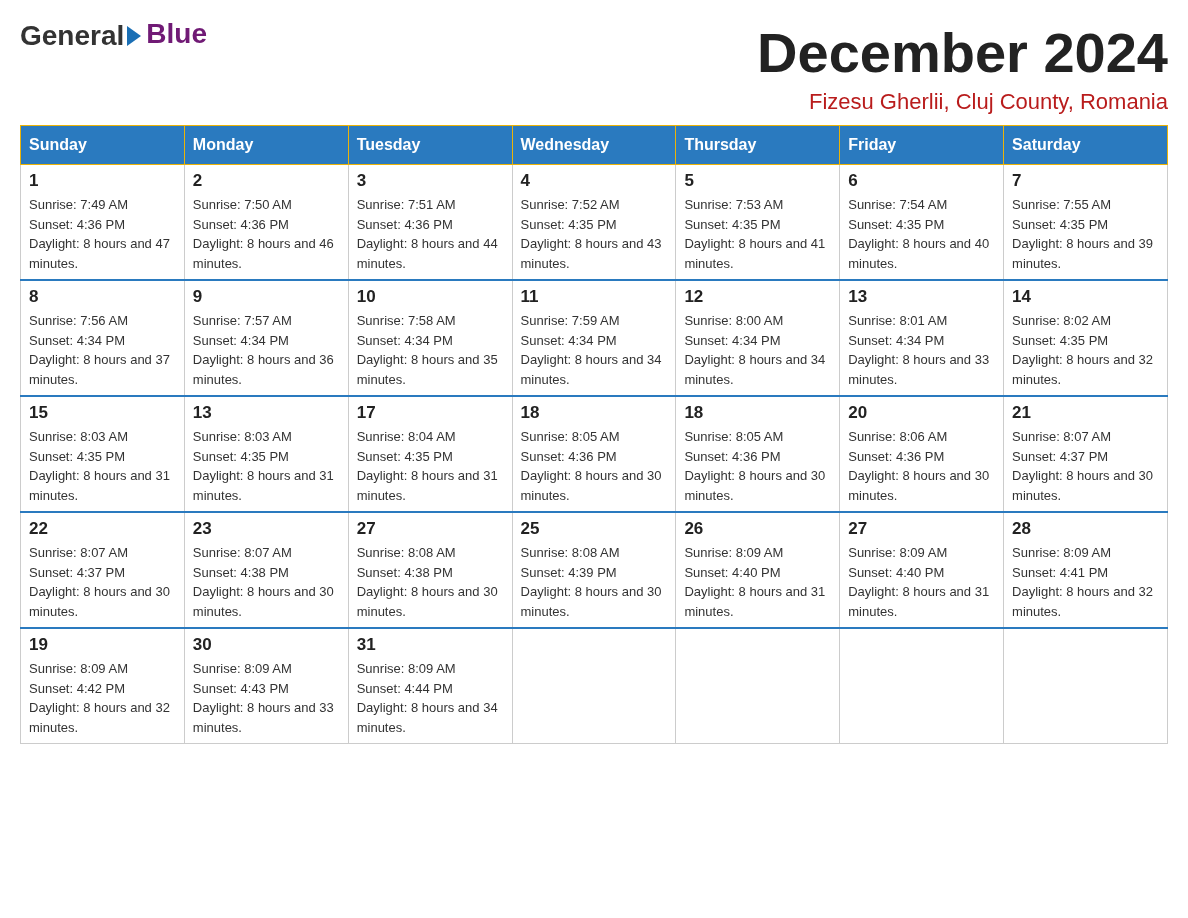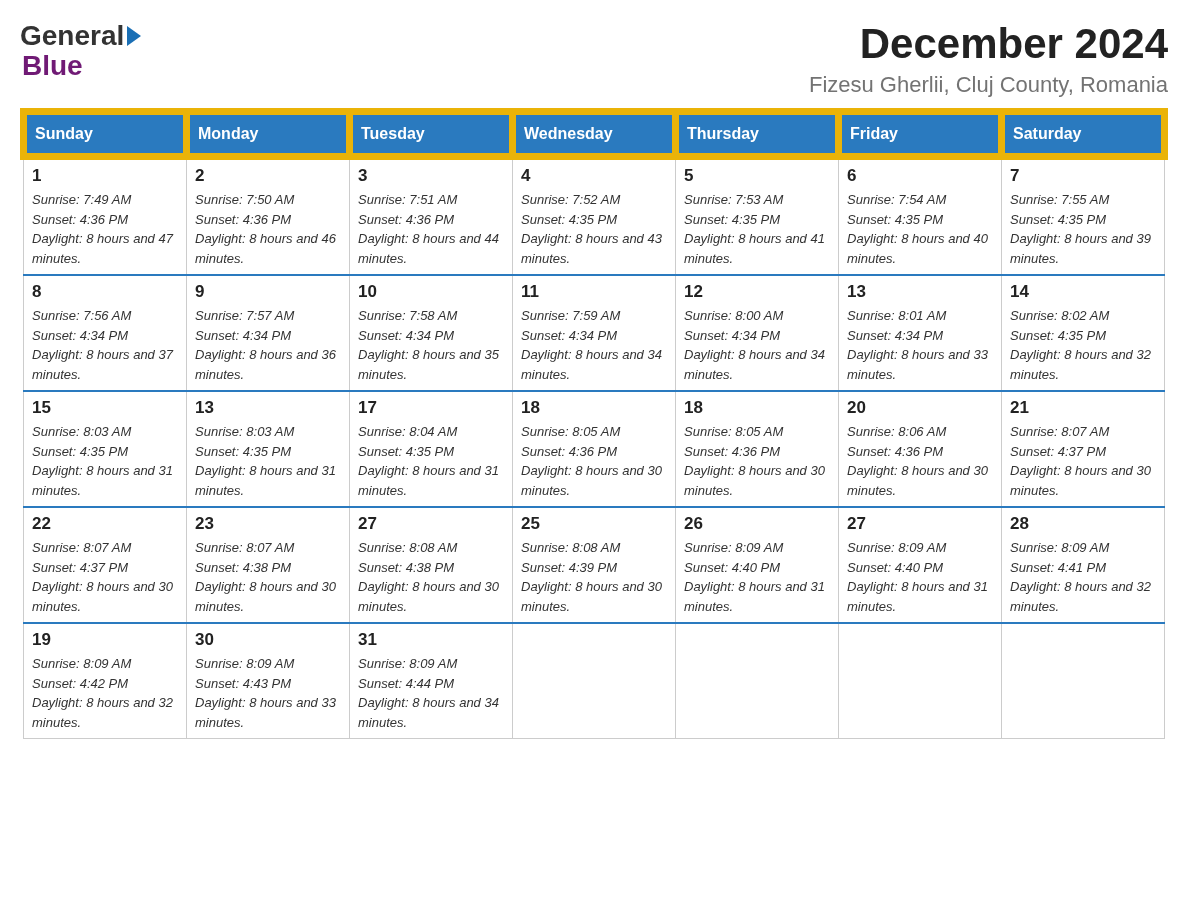--- a/index.html
+++ b/index.html
@@ -11,70 +11,69 @@
       min-height: 918px;
     }
     .header {
       display: flex;
       justify-content: space-between;
       align-items: flex-start;
       margin-bottom: 10px;
     }
     .logo {
       display: flex;
-      flex-direction: column;
+      flex-direction: row;
       align-items: flex-start;
     }
     .title-block {
       text-align: right;
     }
     .month-title {
-      font-size: 42px;
+      font-size: 56px;
       font-weight: bold;
       color: #222;
     }
     .location {
       font-size: 22px;
-      color: #737373;
+      color: #b91c1c;
       margin-top: 4px;
     }
     .calendar-table {
       width: 100%;
       border-collapse: collapse;
       border: 1px solid #aaa;
     }
     .calendar-table th {
       background-color: #2a7abf;
       color: #fff;
       font-size: 16px;
       font-weight: bold;
       padding: 10px 8px;
       text-align: left;
-      border: 7px solid #eab308;
+      border: 1px solid #eab308;
     }
     .calendar-table td {
       vertical-align: top;
       padding: 6px 8px;
       border: 1px solid #ccc;
       width: 14.28%;
       font-size: 13px;
       color: #333;
       min-height: 90px;
     }
     .day-number {
       font-size: 17px;
       font-weight: bold;
       color: #222;
       margin-bottom: 4px;
     }
     .day-info {
       font-size: 13px;
       color: #333;
       line-height: 1.5;
-      font-style: italic;
     }
     .row-divider td {
       border-top: 2px solid #2a7abf;
     }
     .empty-cell {
       background: #fff;
     }
   </style>
 </head>
 <body>

